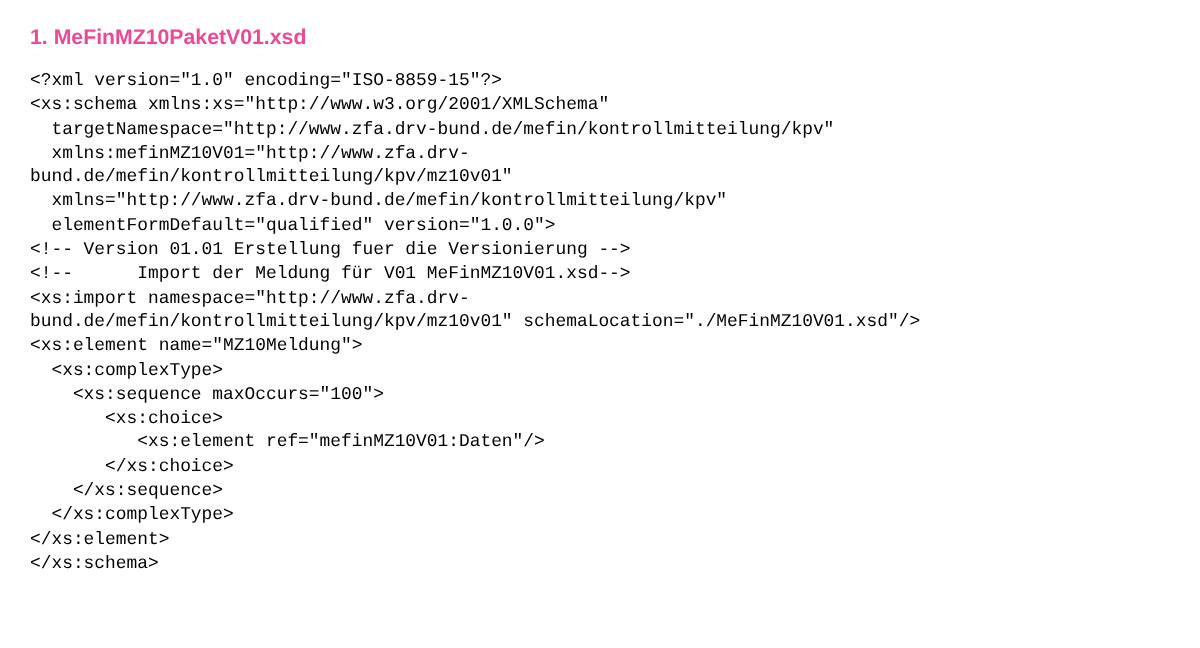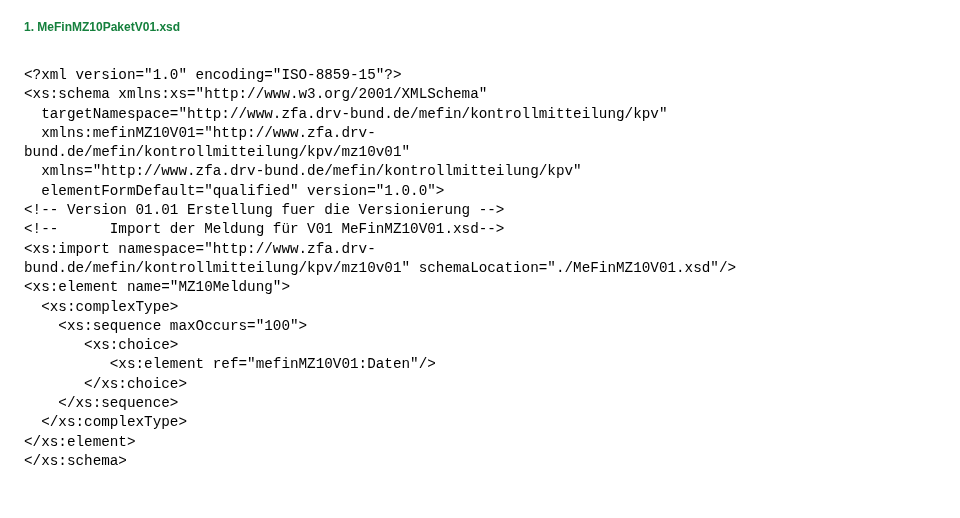--- a/index.html
+++ b/index.html
@@ -6,23 +6,23 @@
     body {
       width: 960px;
       height: 518px;
       background: #ffffff;
       padding: 20px 24px;
       font-family: Arial, sans-serif;
       overflow: hidden;
     }
     .heading {
       font-weight: bold;
-      font-size: 12px;
-      color: #15803d;
-      margin-bottom: 32px;
+      font-size: 17px;
+      color: #ec4899;
+      margin-bottom: 16px;
     }
     .code-block {
       font-family: "Courier New", Courier, monospace;
       font-size: 14.3px;
       line-height: 1.35;
       white-space: pre;
       color: #000;
     }
   </style>
 </head>

